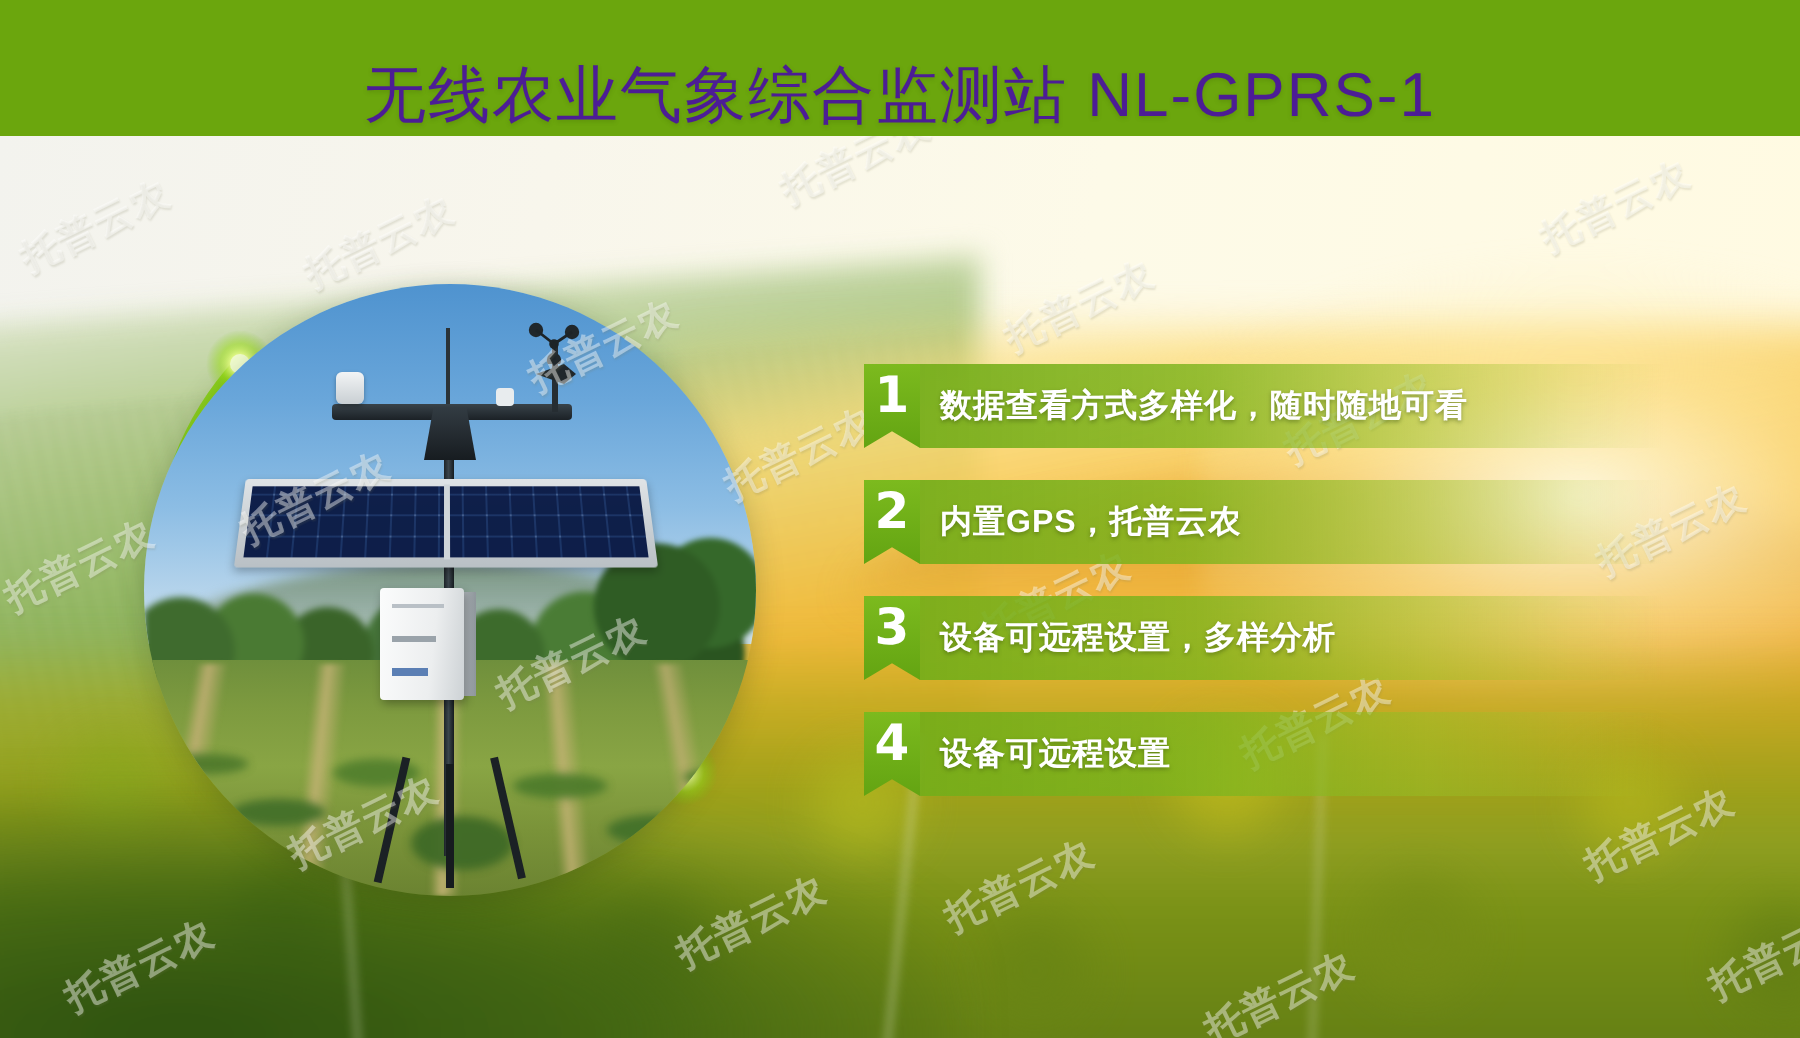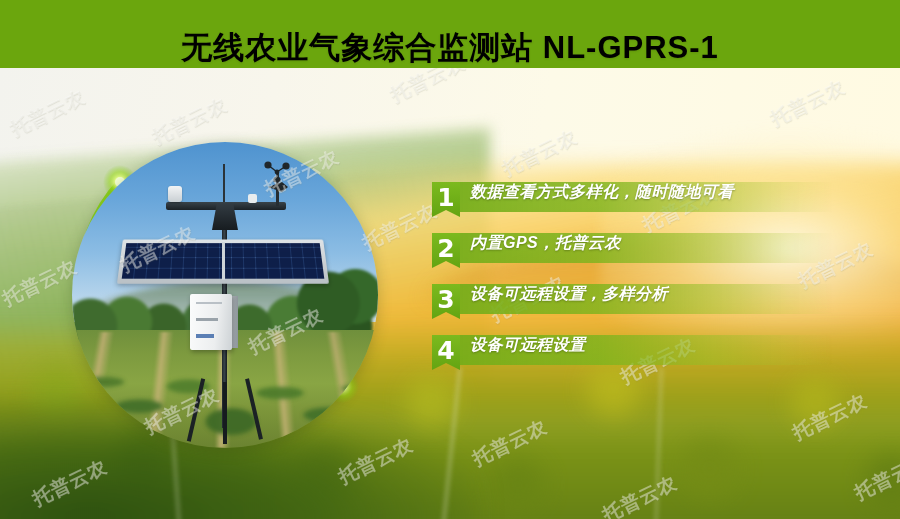--- a/index.html
+++ b/index.html
@@ -14,25 +14,25 @@
   }
 
   
   .banner{
     position:absolute;left:0;top:0;width:900px;height:68px;
     background:#6ba60d;
     display:flex;align-items:center;justify-content:center;
     z-index:40;
   }
   .banner-title{
-    color:#000000;
+    color:#4c1d95;
     font-size:31px;
     letter-spacing:1px;
     white-space:nowrap;
-    font-weight:bold;
+    font-weight:normal;
     text-shadow:0 1px 2px rgba(60,90,0,.25);
     margin-top:28px;
   }
 
   
   .scene{
     position:absolute;left:0;top:68px;width:900px;height:451px;
     overflow:hidden;
   }
   
@@ -366,29 +366,28 @@
     flex:0 0 auto;
     padding-top:1px;
     clip-path:polygon(0 0,100% 0,100% 100%,50% 80%,0 100%);
     box-shadow:0 1px 3px rgba(40,60,10,.35);
   }
   .num-badge span{
     color:#ffffff;font-size:25px;font-weight:bold;line-height:30px;
     font-family:"DejaVu Sans",sans-serif;
   }
   .feat-bar{
-    flex:1 1 auto;height:30px;display:flex;
+    flex:1 1 auto;height:42px;display:flex;align-items:center;
     padding-left:10px;
     background:linear-gradient(90deg,
       rgba(116,173,26,.92) 0%,
       rgba(126,180,30,.82) 38%,
       rgba(150,192,40,.50) 68%,
       rgba(170,200,50,.18) 88%,
       rgba(180,205,60,0) 100%);
-    font-style:italic;
   }
   .feat-text{
     color:#ffffff;font-size:16px;font-weight:bold;white-space:nowrap;
     text-shadow:0 1px 2px rgba(50,70,10,.45);
     letter-spacing:.5px;
   }
 </style>
 </head>
 <body>
 

